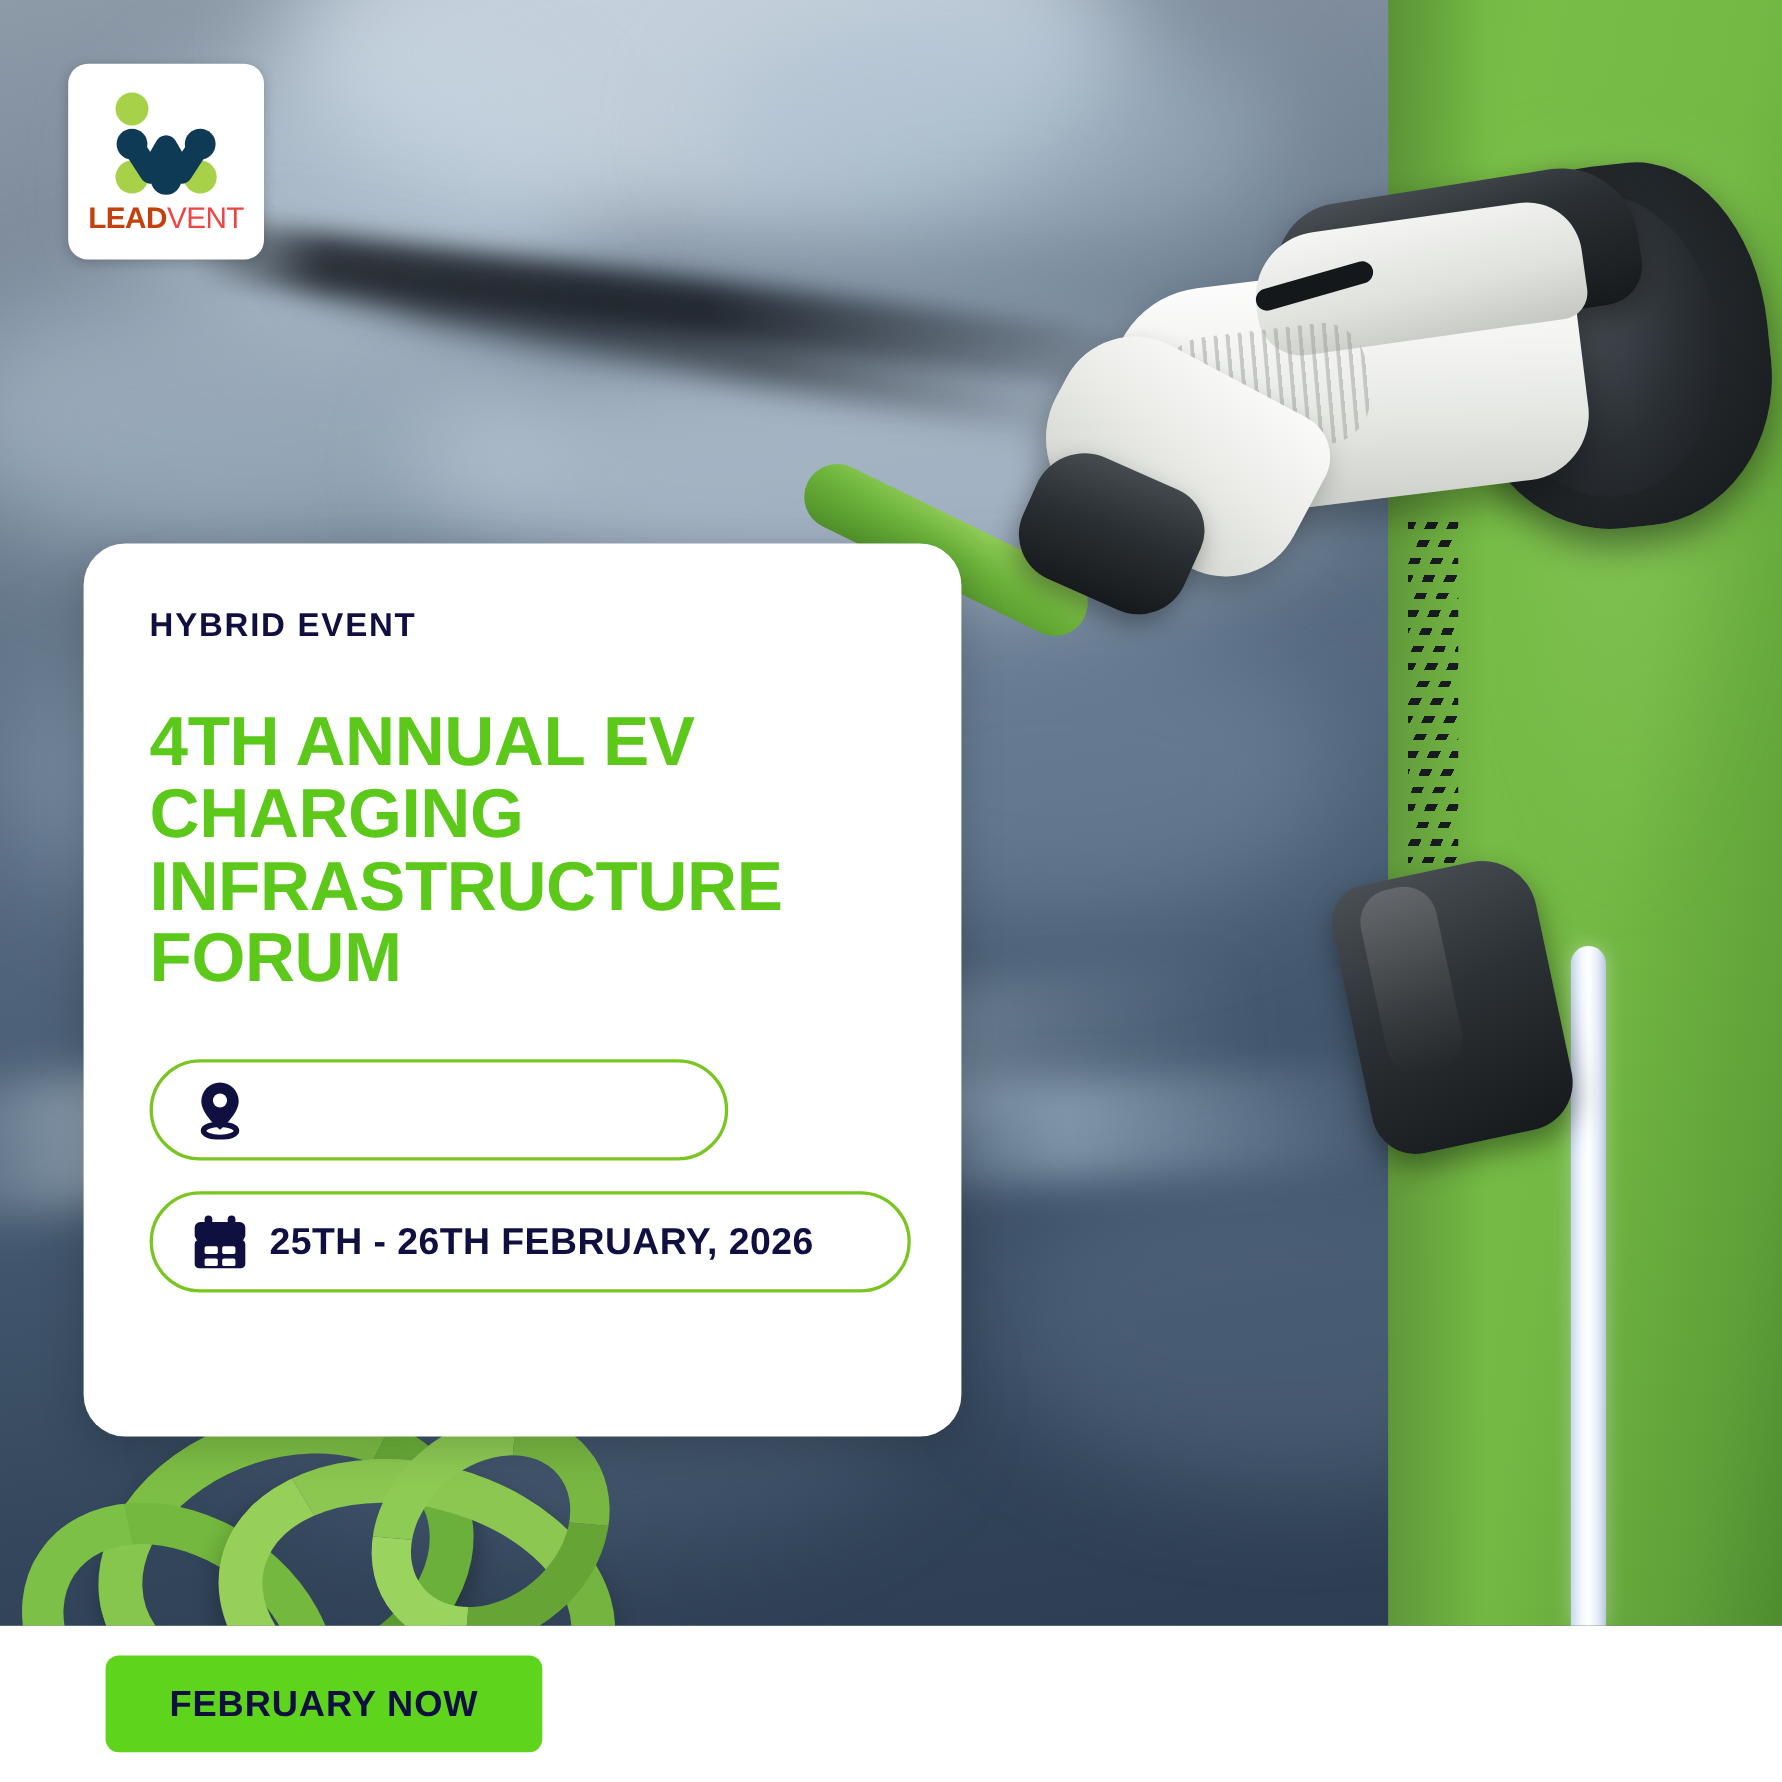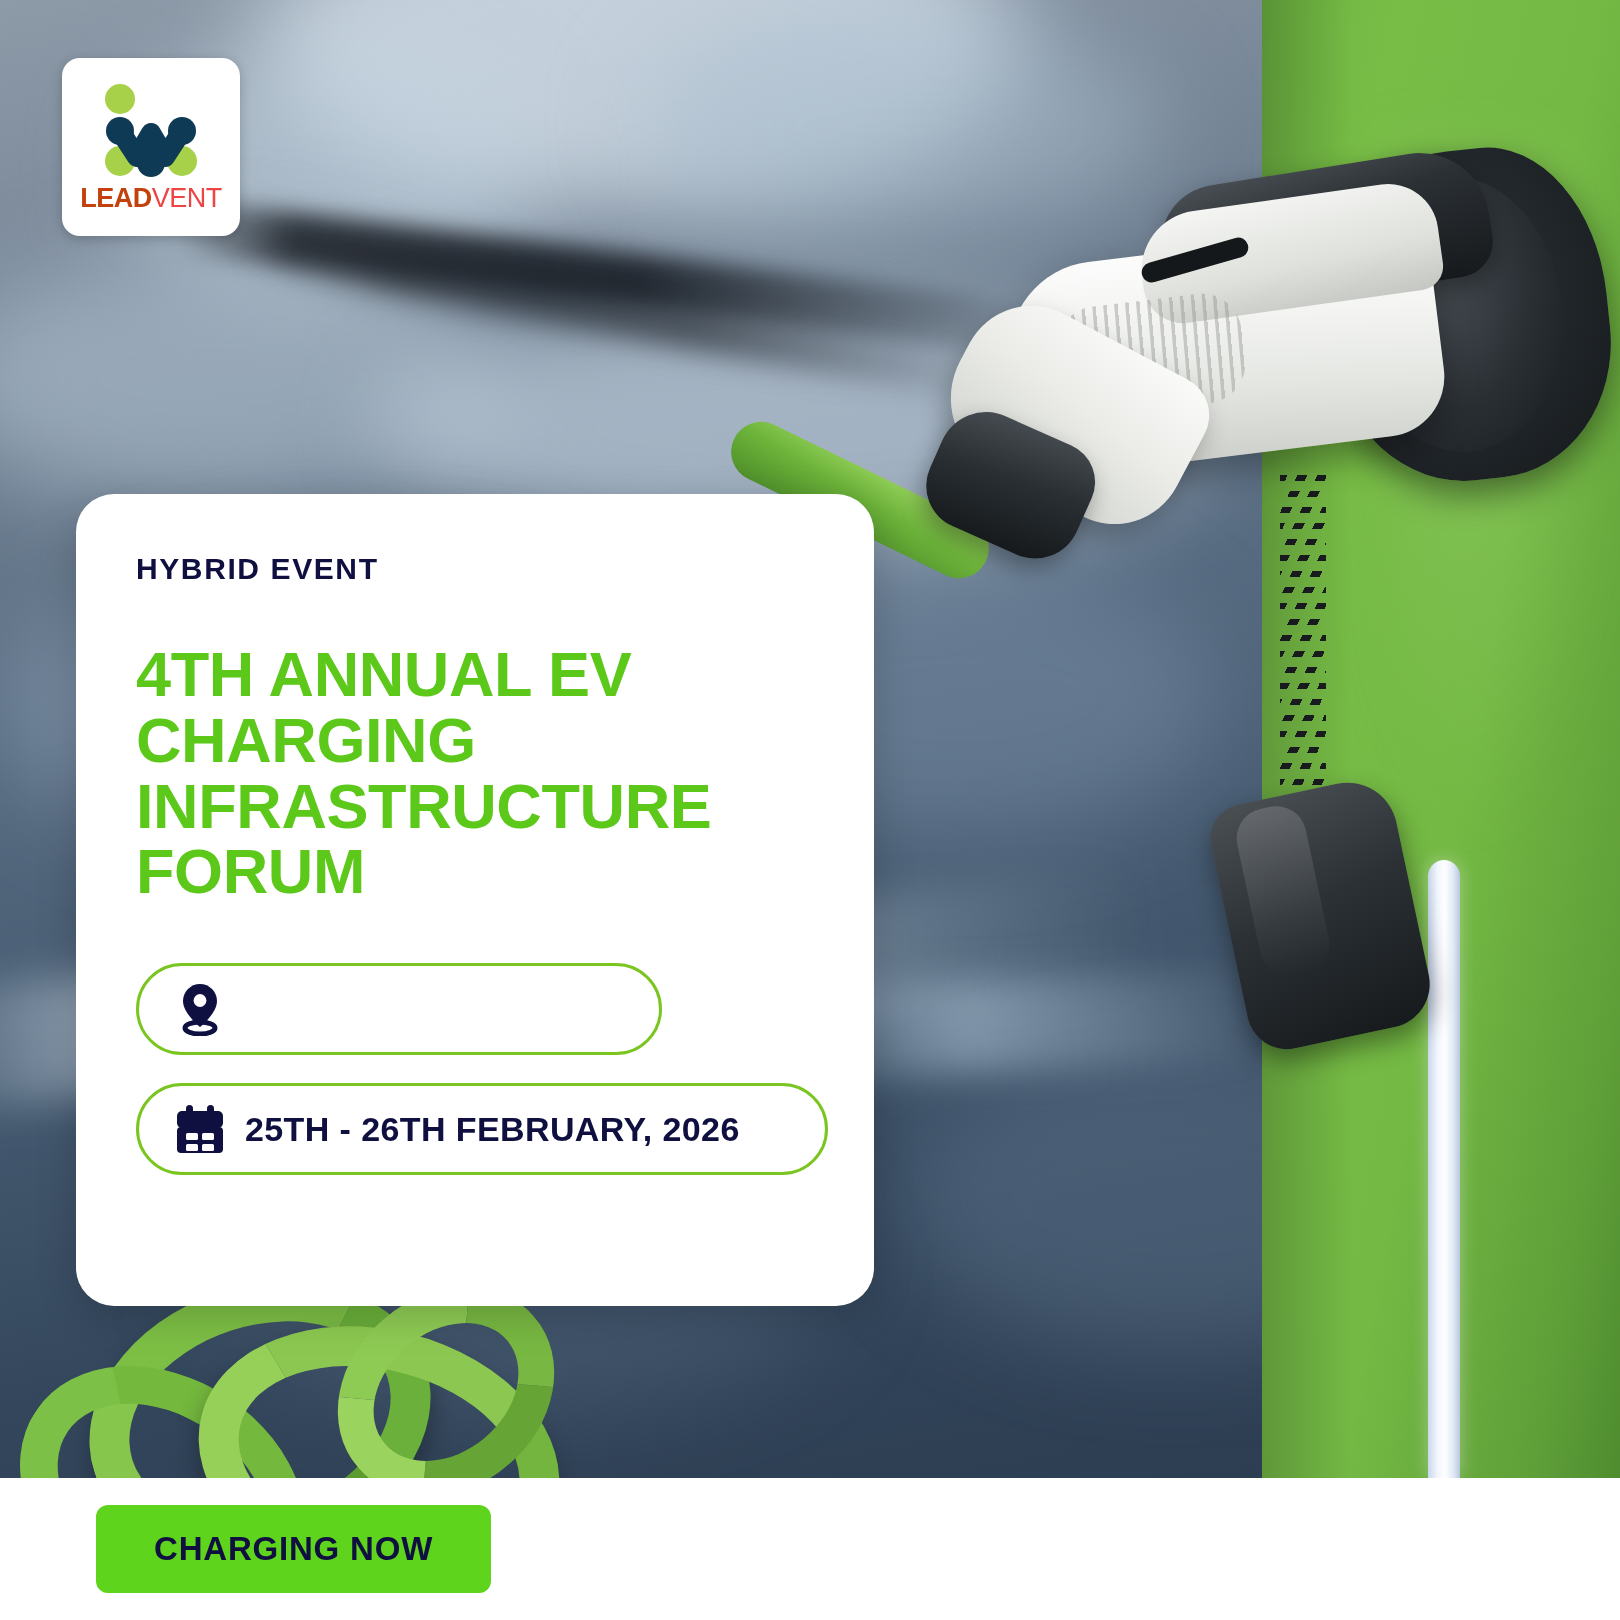--- a/index.html
+++ b/index.html
@@ -525,16 +525,16 @@
           <rect x="28" y="30" width="12" height="7" rx="1.5" fill="#ffffff"></rect>
           <rect x="12" y="41" width="12" height="7" rx="1.5" fill="#ffffff"></rect>
           <rect x="28" y="41" width="12" height="7" rx="1.5" fill="#ffffff"></rect>
         </svg>
       </span>
       <span class="pill-text">25TH - 26TH FEBRUARY, 2026</span>
     </div>
   </div>
 
   <div class="footer">
-    <button class="register-btn">CHARGING NOW</button>
+    <button class="register-btn">FEBRUARY NOW</button>
   </div>
 
 </div>
 
 </body></html>

